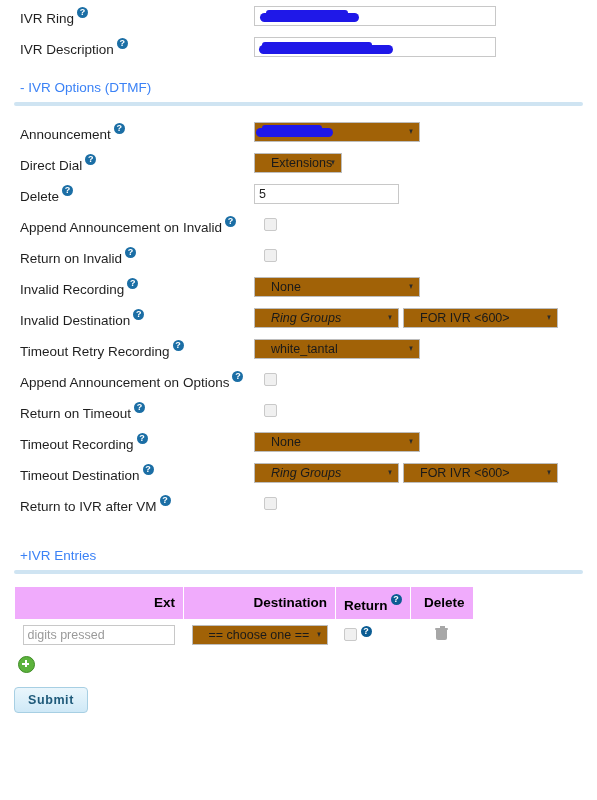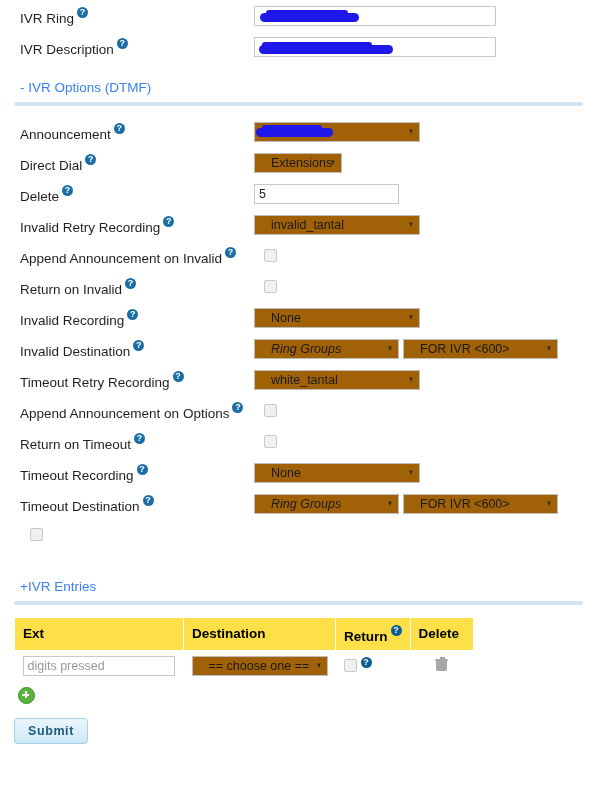--- a/index.html
+++ b/index.html
@@ -149,25 +149,25 @@
     margin: 7px 14px 0 14px;
   }
 
   
   table.entries {
     border-collapse: collapse;
     margin-left: 14px;
     margin-top: 12px;
   }
   table.entries th {
-    background: #fde047;
+    background: #f0abfc;
     color: #000;
     font-weight: bold;
     font-size: 13.5px;
-    text-align: left;
+    text-align: right;
     padding: 6px 8px;
     border: 1px solid #ffffff;
     white-space: nowrap;
   }
   table.entries td {
     padding: 5px 8px 5px 8px;
     border: none;
     vertical-align: middle;
   }
   .th-ext   { width: 152px; }
@@ -294,28 +294,20 @@
   <div class="row">
     <div class="lbl"><span>Delete</span><span class="help"></span></div>
     <div class="ctl">
       <input class="txt w-time" value="5" style="">
     </div>
   </div>
 
   
 
   
-  <div class="row">
-    <div class="lbl"><span>Invalid Retry Recording</span><span class="help"></span></div>
-    <div class="ctl">
-      <div class="sel s-rec">
-          <span>invalid_tantal</span>
-        </div>
-    </div>
-  </div>
 
   
   <div class="row">
     <div class="lbl"><span>Append Announcement on Invalid</span><span class="help"></span></div>
     <div class="ctl" style="padding-left:10px;">
       <span class="cb"></span>
     </div>
   </div>
 
   
@@ -395,20 +387,21 @@
           <span>Ring Groups</span>
         </div>
       <div class="sel s-dest2">
           <span>FOR IVR &lt;600&gt;</span>
         </div>
     </div>
   </div>
 
   
   <div class="row">
+    <div class="lbl"><span>Return to IVR after VM</span><span class="help"></span></div>
     <div class="ctl" style="padding-left:10px;">
       <span class="cb"></span>
     </div>
   </div>
 
   
   <div style="height:29px;"></div>
   <div class="section"><span>+IVR Entries</span></div>
   <div class="rule"></div>
 

